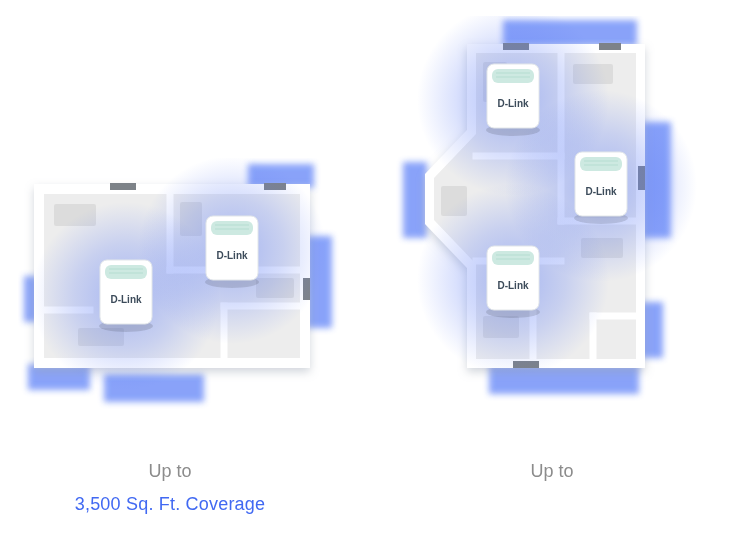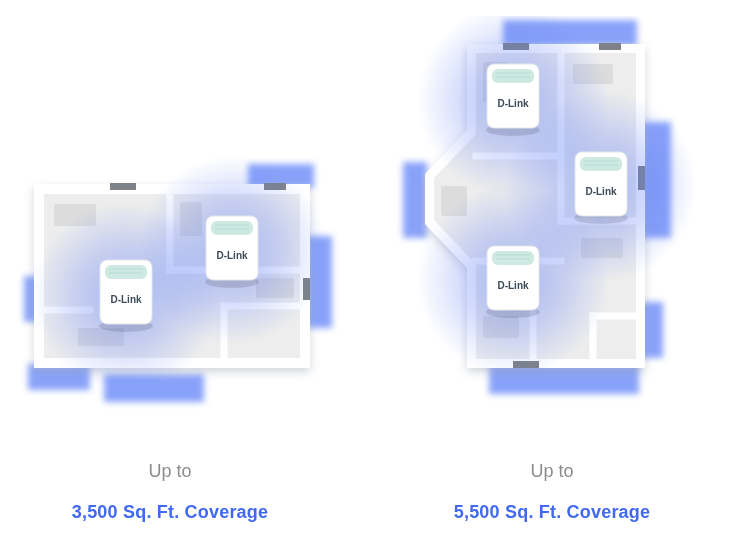--- a/index.html
+++ b/index.html
@@ -9,21 +9,21 @@
     position:relative;overflow:hidden;
   }
   .stage{position:absolute;inset:0;}
   .plan{position:absolute;}
   .plan-a{left:18px;top:158px;width:324px;height:262px;}
   .plan-b{left:383px;top:16px;width:334px;height:404px;}
   .caption{position:absolute;text-align:center;}
   .caption-a{left:10px;top:462px;width:320px;}
   .caption-b{left:392px;top:462px;width:320px;}
   .upto{font-size:18px;color:#8c8c8c;line-height:1;}
-  .coverage{font-size:18px;font-weight:700;color:#4169f2;margin-top:22px;letter-spacing:.2px;}
+  .coverage{font-size:18px;font-weight:400;color:#4169f2;margin-top:14px;letter-spacing:.2px;}
   svg text{font-family:"Liberation Sans",sans-serif;}
 </style>
 </head>
 <body>
 
 <div class="stage">
 
   <svg class="plan plan-a" viewBox="0 0 324 262" aria-hidden="true">
     <defs>
       <radialGradient id="glowA" cx="50%" cy="50%" r="50%">
@@ -168,16 +168,15 @@
       <text x="26" y="43" text-anchor="middle" font-size="10" font-weight="bold" fill="#3c4b5a">D-Link</text>
     </g>
   </svg>
 
   <div class="caption caption-a">
     <div class="upto">Up to</div>
     <div class="coverage">3,500 Sq. Ft. Coverage</div>
   </div>
   <div class="caption caption-b">
     <div class="upto">Up to</div>
-    <div class="coverage">5,500 Sq. Ft. Coverage</div>
   </div>
 
 </div>
 
 </body></html>

